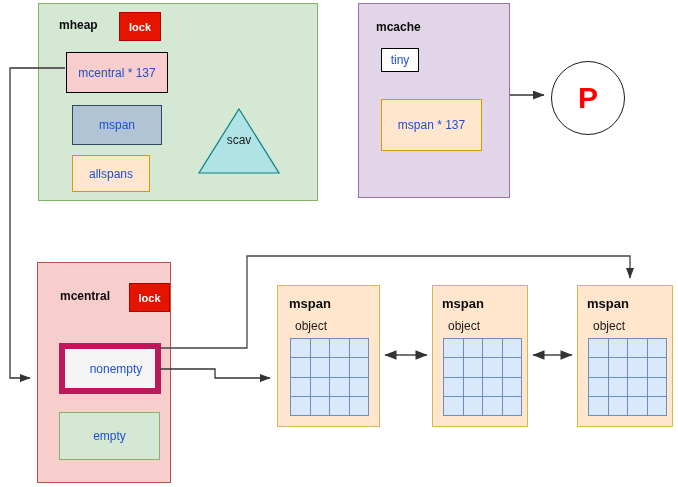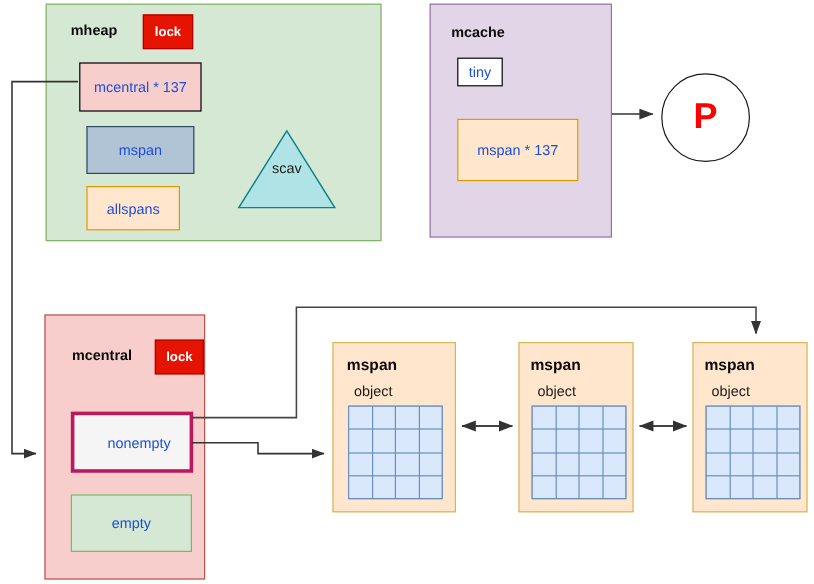--- a/index.html
+++ b/index.html
@@ -18,21 +18,21 @@
 
   
   .lock{background:#e51400;border:1px solid #b20000;color:#ffffff;
         font-size:11px;font-weight:bold;}
 
   
   .box-pink{background:#f8cecc;border:1px solid #000000;}
   .box-blue{background:#b1c4d6;border:1px solid #2f4a60;}
   .box-orange{background:#ffe6cc;border:1px solid #d79b00;}
   .box-white{background:#ffffff;border:1px solid #000000;}
-  .box-grey{background:#f5f5f5;border:3px solid #be185d;padding-left:12px;}
+  .box-grey{background:#f5f5f5;border:6px solid #be185d;padding-left:12px;}
   .box-green{background:#d5e8d4;border:1px solid #82b366;}
   .box-label{font-size:12px;color:#1d4ed8;}
 
   
   .tri{overflow:visible;}
   .tri-label{position:absolute;font-size:12px;color:#1a1a1a;width:100%;text-align:center;}
 
   
   .pcircle{border:1px solid #1a1a1a;border-radius:50%;background:#ffffff;}
   .pletter{color:#ff0000;font-weight:bold;font-size:30px;font-family:"Liberation Sans",sans-serif;}

